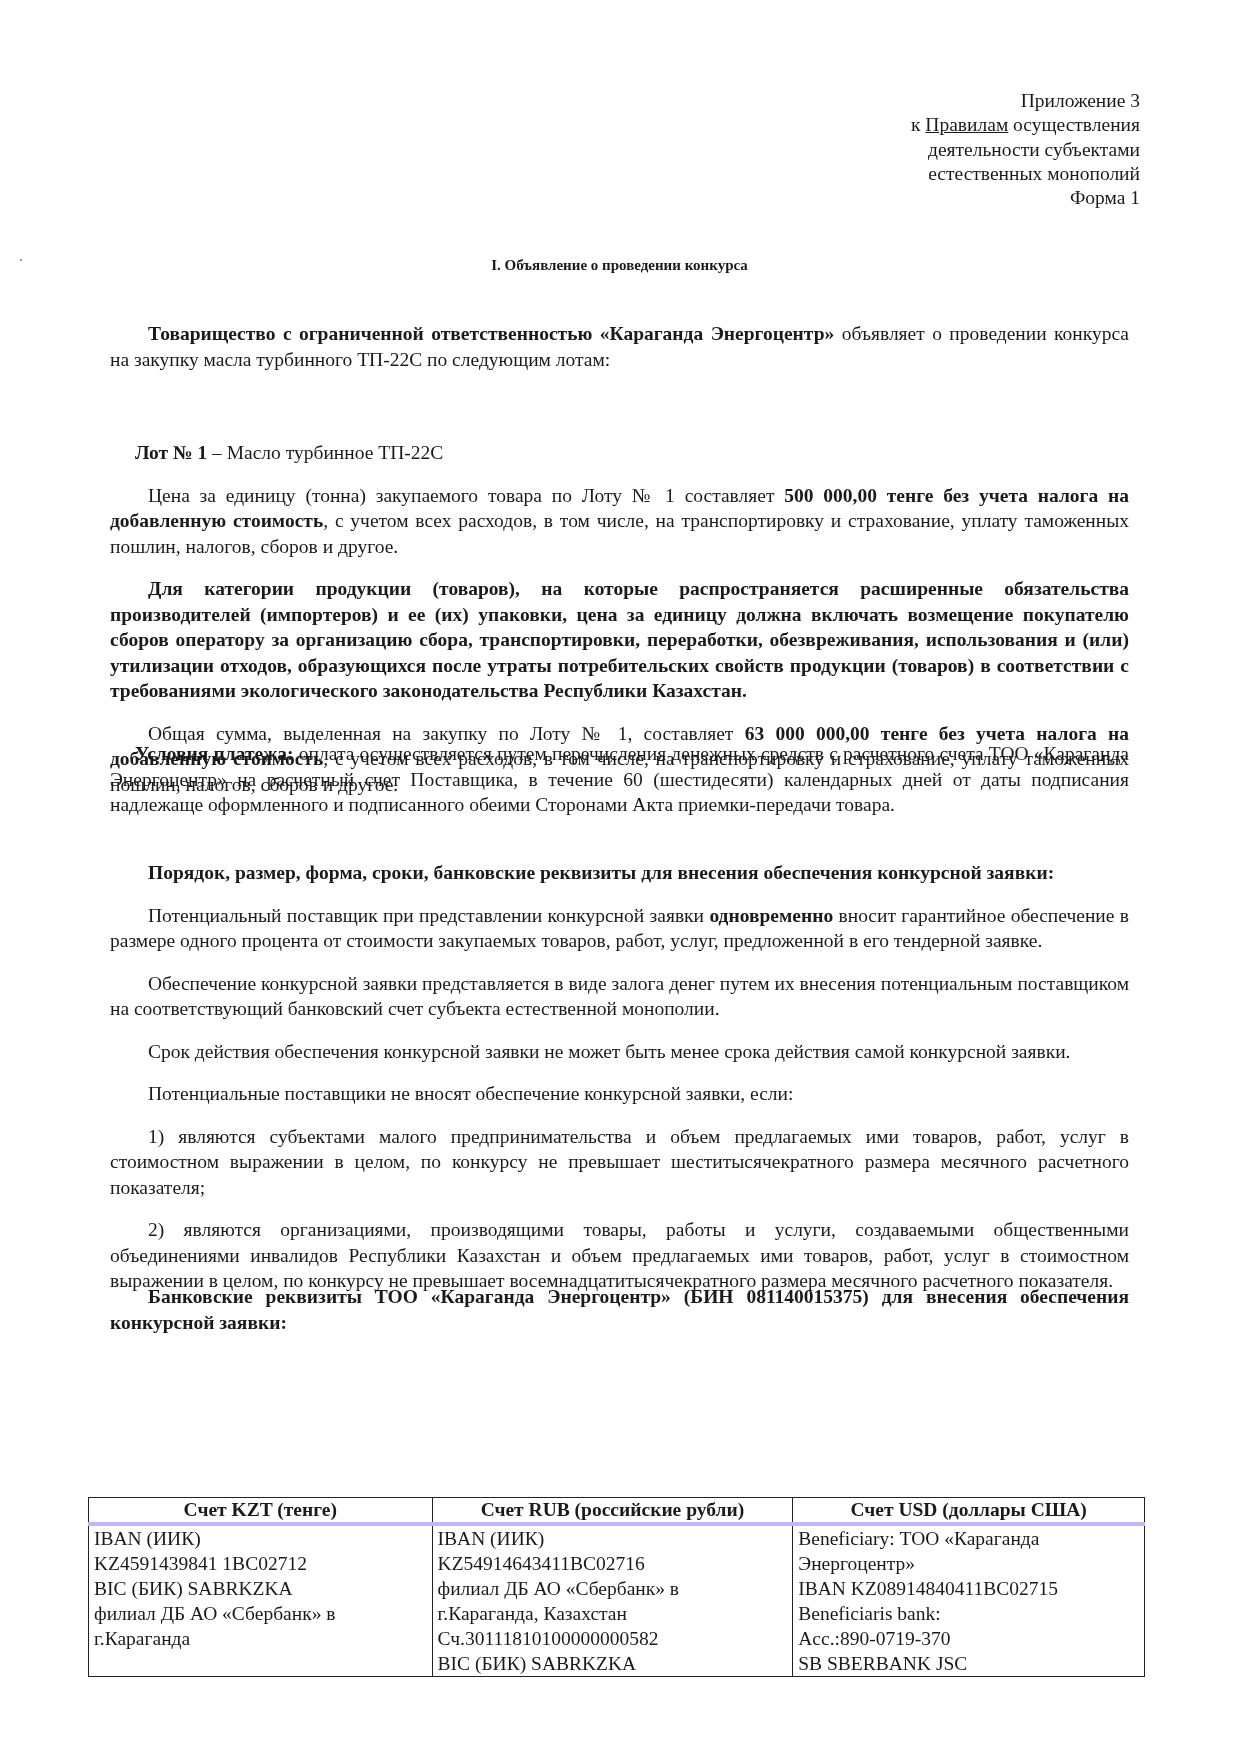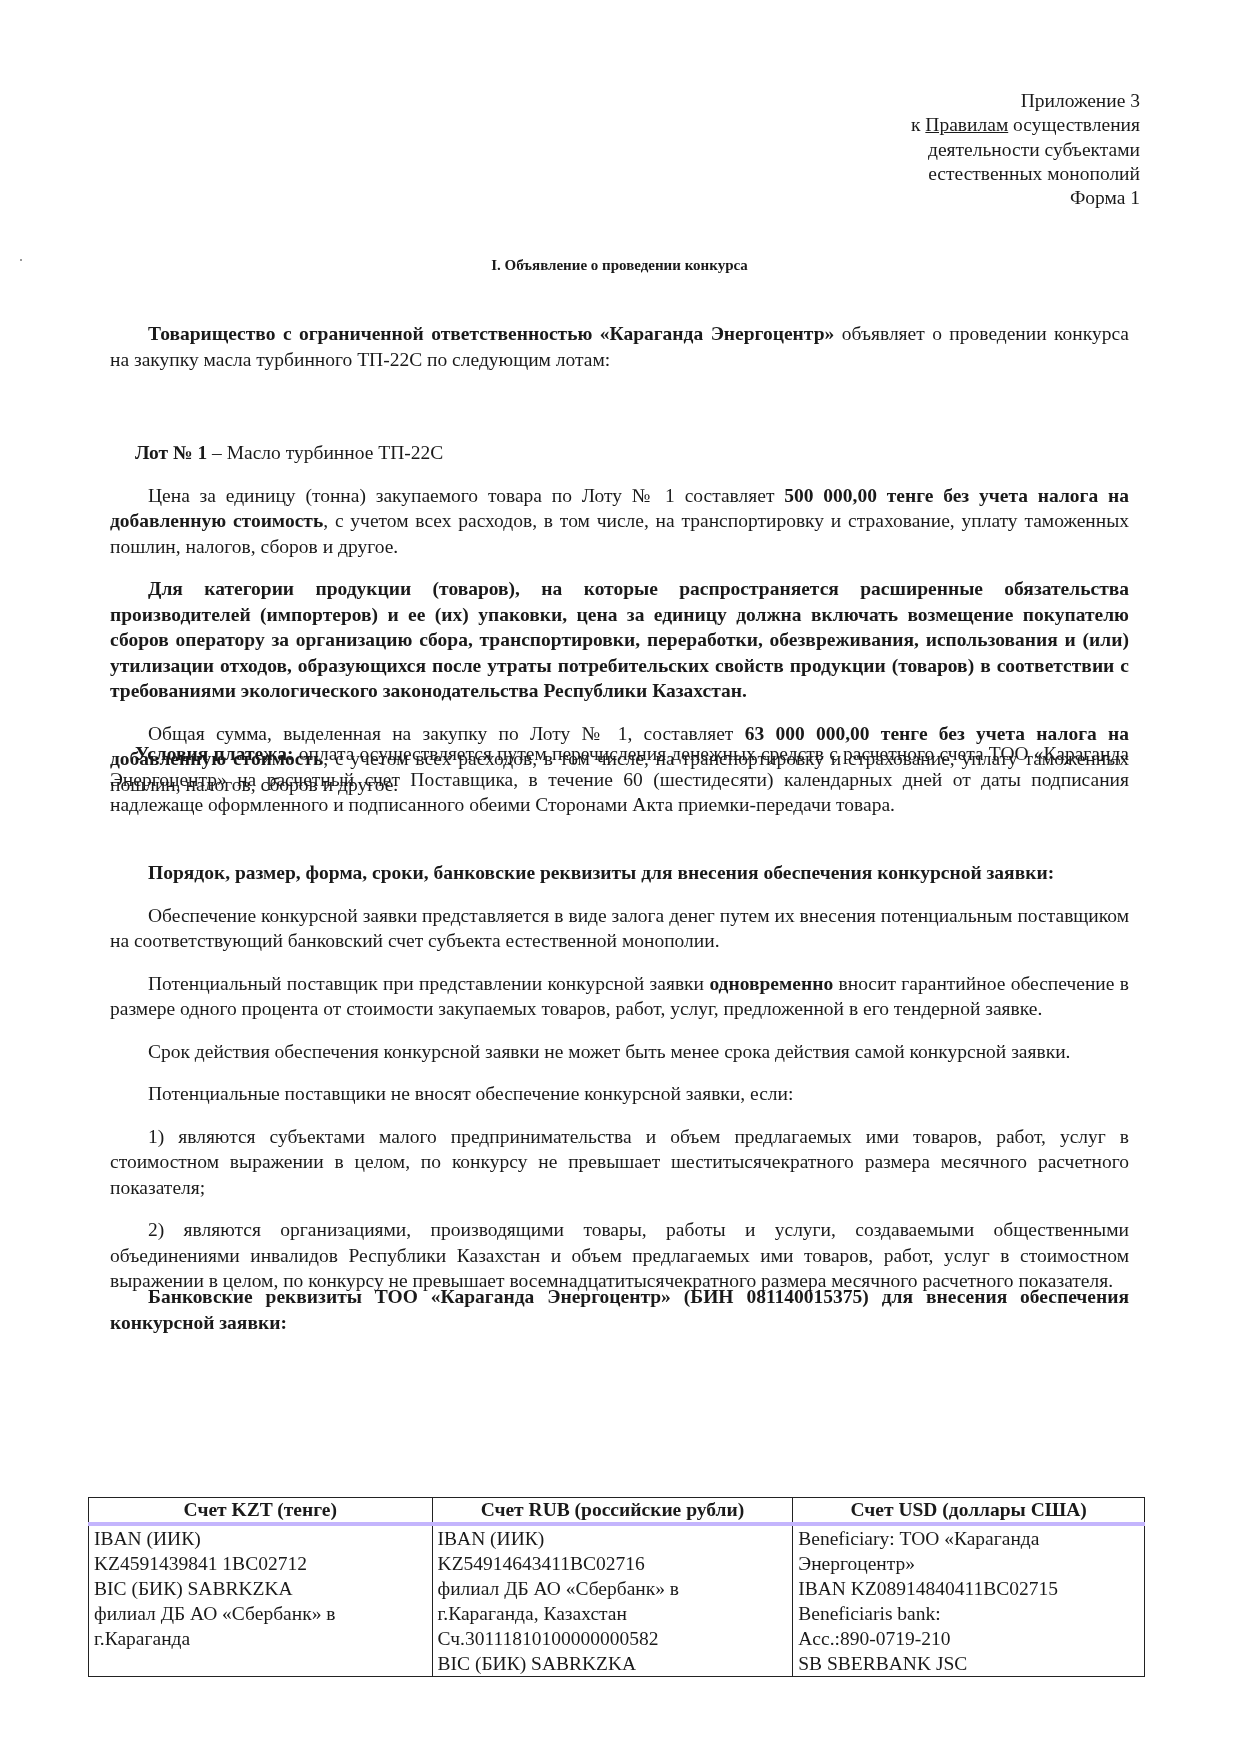--- a/index.html
+++ b/index.html
@@ -56,22 +56,22 @@
     <p class="ind b">Для категории продукции (товаров), на которые распространяется расширенные обязательства производителей (импортеров) и ее (их) упаковки, цена за единицу должна включать возмещение покупателю сборов оператору за организацию сбора, транспортировки, переработки, обезвреживания, использования и (или) утилизации отходов, образующихся после утраты потребительских свойств продукции (товаров) в соответствии с требованиями экологического законодательства Республики Казахстан.</p>
     <p class="ind"><span>Общая сумма, выделенная на закупку по Лоту № 1, составляет </span><b>63 000 000,00 тенге без учета налога на добавленную стоимость</b><span>, с учетом всех расходов, в том числе, на транспортировку и страхование, уплату таможенных пошлин, налогов, сборов и другое.</span></p>
   </div>
 
   <div class="block" style="top:724px;">
     <p class="ind2"><b>Условия платежа:</b><span> оплата осуществляется путем перечисления денежных средств с расчетного счета ТОО «Караганда Энергоцентр» на расчетный счет Поставщика, в течение 60 (шестидесяти) календарных дней от даты подписания надлежаще оформленного и подписанного обеими Сторонами Акта приемки-передачи товара.</span></p>
   </div>
 
   <div class="block" style="top:843px;">
     <p class="ind b">Порядок, размер, форма, сроки, банковские реквизиты для внесения обеспечения конкурсной заявки:</p>
+    <p class="ind"><span>Потенциальный поставщик при представлении конкурсной заявки </span><b>одновременно</b><span> вносит гарантийное обеспечение в размере одного процента от стоимости закупаемых товаров, работ, услуг, предложенной в его тендерной заявке.</span></p>
     <p class="ind">Обеспечение конкурсной заявки представляется в виде залога денег путем их внесения потенциальным поставщиком на соответствующий банковский счет субъекта естественной монополии.</p>
-    <p class="ind"><span>Потенциальный поставщик при представлении конкурсной заявки </span><b>одновременно</b><span> вносит гарантийное обеспечение в размере одного процента от стоимости закупаемых товаров, работ, услуг, предложенной в его тендерной заявке.</span></p>
     <p class="ind">Срок действия обеспечения конкурсной заявки не может быть менее срока действия самой конкурсной заявки.</p>
     <p class="ind">Потенциальные поставщики не вносят обеспечение конкурсной заявки, если:</p>
     <p class="ind">1) являются субъектами малого предпринимательства и объем предлагаемых ими товаров, работ, услуг в стоимостном выражении в целом, по конкурсу не превышает шеститысячекратного размера месячного расчетного показателя;</p>
     <p class="ind">2) являются организациями, производящими товары, работы и услуги, создаваемыми общественными объединениями инвалидов Республики Казахстан и объем предлагаемых ими товаров, работ, услуг в стоимостном выражении в целом, по конкурсу не превышает восемнадцатитысячекратного размера месячного расчетного показателя.</p>
   </div>
 
   <div class="block" style="top:1267px;">
     <p class="ind b">Банковские реквизиты ТОО «Караганда Энергоцентр» (БИН 081140015375) для внесения обеспечения конкурсной заявки:</p>
   </div>
 
@@ -103,20 +103,20 @@
           <div>филиал ДБ АО «Сбербанк» в</div>
           <div>г.Караганда, Казахстан</div>
           <div>Сч.30111810100000000582</div>
           <div>BIC (БИК) SABRKZKA</div>
         </td>
         <td>
           <div>Beneficiary: ТОО «Караганда</div>
           <div>Энергоцентр»</div>
           <div>IBAN KZ08914840411BC02715</div>
           <div>Beneficiaris  bank:</div>
-          <div>Acc.:890-0719-210</div>
+          <div>Acc.:890-0719-370</div>
           <div>SB SBERBANK JSC</div>
         </td>
       </tr>
     </tbody>
   </table>
 
 </div>
 
 </body></html>

